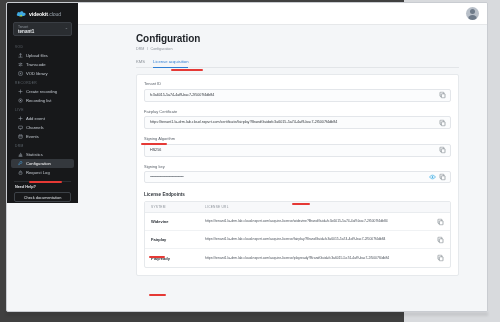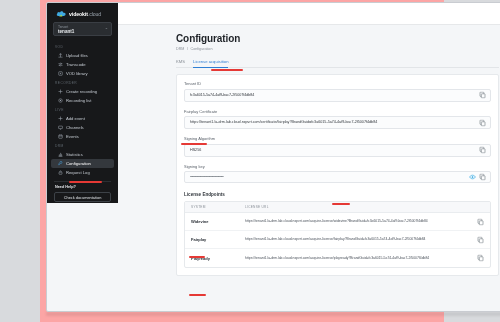--- a/index.html
+++ b/index.html
@@ -5,22 +5,21 @@
   * { box-sizing: border-box; margin: 0; padding: 0; }
   html, body {
     width: 500px; height: 322px;
     font-family: "Liberation Sans", sans-serif;
     background: #d8dadd;
     overflow: hidden;
   }
   #app {
     position: relative;
     width: 404px; height: 322px;
-    background: #fca5a5;
-    margin-left: 40px;
+    background: #404040;
   }
   
   .page-frame {
     position: absolute;
     left: 6px; top: 2px;
     width: 482px; height: 310px;
     background: #f4f6f8;
     border: 1px solid #c9ccd1;
     border-radius: 2px;
     overflow: hidden;

